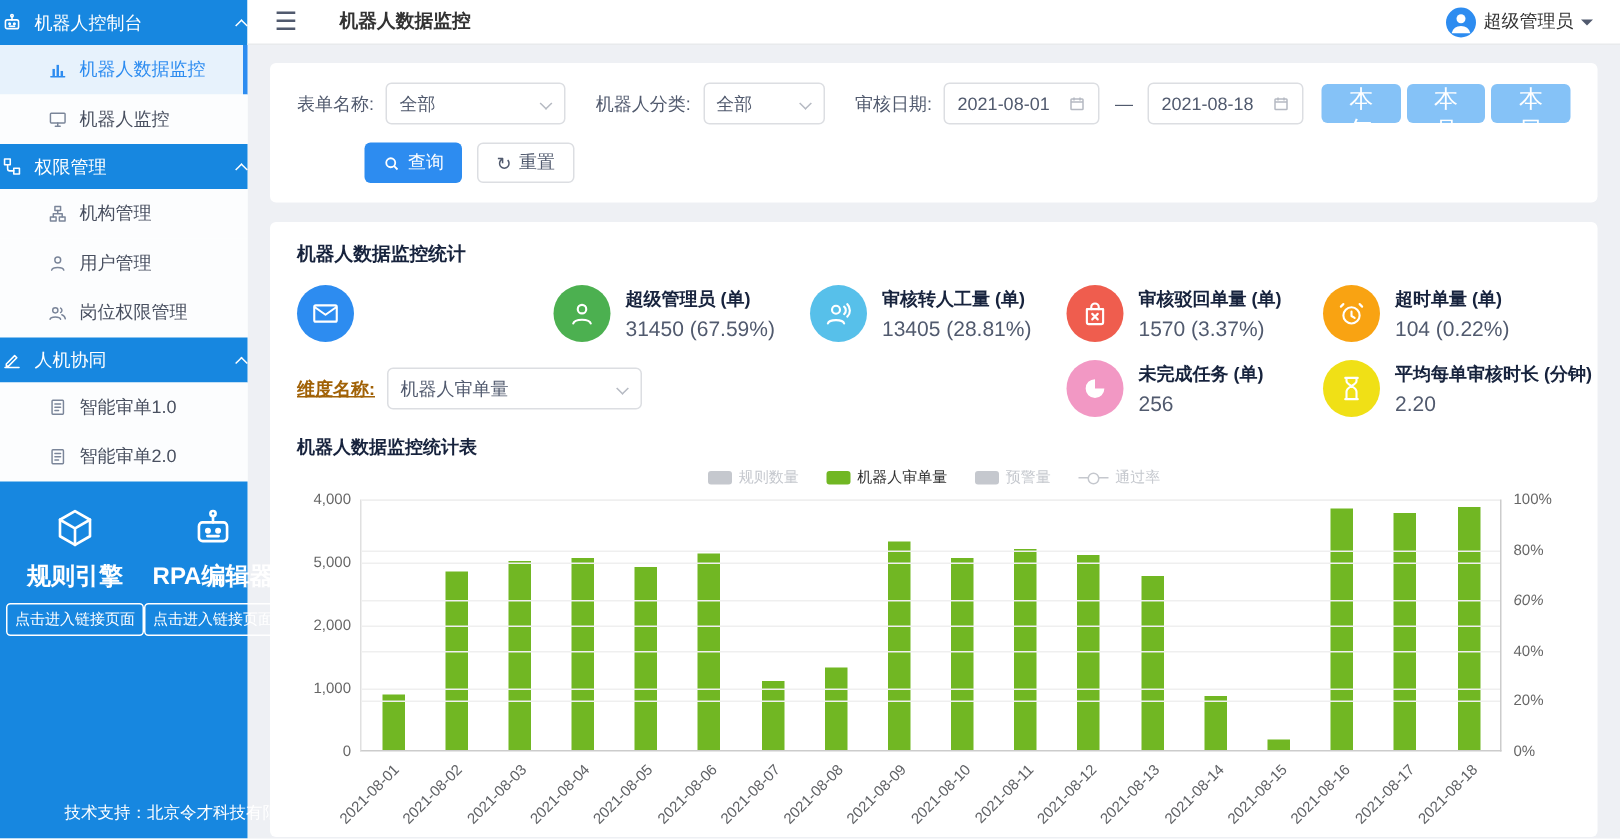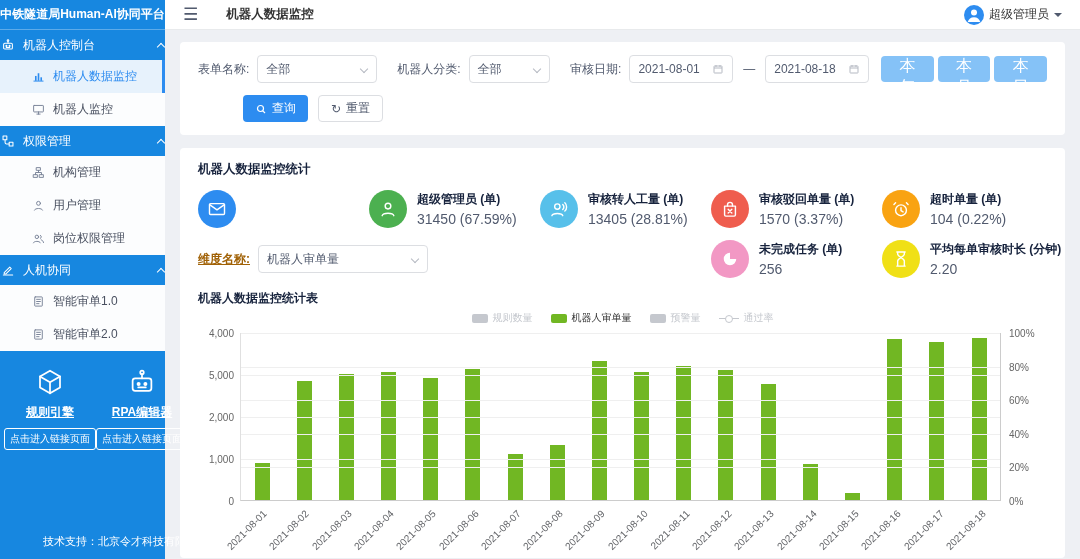--- a/index.html
+++ b/index.html
@@ -24,21 +24,21 @@
   .chev.down { transform:rotate(45deg); }
   .menu-item { height:33px; display:flex; align-items:center; gap:8px; padding-left:32px;
     color:#495060; background:#fcfdfe; cursor:pointer; white-space:nowrap; }
   .menu-item .mi-icon { display:flex; align-items:center; color:#7a8599; }
   .menu-item.active { background:#e7f2fc; color:var(--primary); border-right:3px solid var(--primary); }
   .menu-item.active .mi-icon { color:var(--primary); }
   .side-footer { flex:1; background:var(--blue); display:flex; flex-direction:column; padding-top:16px; }
   .widgets { display:flex; justify-content:space-around; padding:0 4px; }
   .widget { display:flex; flex-direction:column; align-items:center; gap:7px; color:#fff; }
   .widget-icon { display:flex; align-items:center; justify-content:center; }
-  .widget-label { font-weight:bold; font-size:12px;text-decoration:underline; }
+  .widget-label { font-weight:bold; font-size:16px; }
   .widget-btn { font-size:10px; color:#fff; background:transparent; border:1px solid #fff;
     border-radius:3px; padding:3px 5px; cursor:pointer; font-family:inherit; white-space:nowrap; }
   .support { margin-top:auto; color:#fff; font-size:11px; padding:10px 8px; white-space:nowrap;margin-left:35px; }
 
   
   .main { flex:1; min-width:0; display:flex; flex-direction:column; }
   .topbar { height:30px; flex:0 0 30px; background:#fff; border-bottom:1px solid #e8eaec;
     display:flex; align-items:center; padding:0 18px; gap:28px; }
   .hamburger { font-size:17px; color:#515a6e; cursor:pointer; line-height:1; }
   .breadcrumb { font-weight:bold; font-size:12.5px; color:#333; }
@@ -102,21 +102,20 @@
   .barcell { flex:1; height:100%; display:flex; align-items:flex-end; justify-content:center; }
   .bar { width:15px; background:var(--green); }
   .xlabels { position:relative; height:44px; margin:0 46px 0 42px; }
   .xlabel { position:absolute; top:7px; font-size:10px; color:#606266; white-space:nowrap;
     transform-origin:100% 0; transform:translateX(-100%) rotate(-45deg); }
 </style>
 </head>
 <body>
 
 <aside class="sidebar">
-  <div class="side-title">中铁隧道局Human-AI协同平台</div>
   <nav class="menu" id="menu">
       <div class="group-header">
         <span class="gh-icon">
           <svg width="14" height="14" viewBox="0 0 24 24" fill="none" stroke="currentColor" stroke-width="1.8" stroke-linecap="round" stroke-linejoin="round">
             <rect x="4.5" y="9" width="15" height="10" rx="2"></rect>
             <path d="M12 5.5V9"></path>
             <circle cx="12" cy="4.3" r="1.4"></circle>
             <circle cx="9.3" cy="13.5" r="0.9" fill="currentColor"></circle>
             <circle cx="14.7" cy="13.5" r="0.9" fill="currentColor"></circle>
             <path d="M9 16.3h6"></path>
@@ -498,21 +497,21 @@
             <div class="gridline" style="top: 134.4px;"></div>
             <div class="gridline" style="top: 100.8px;"></div>
             <div class="gridline" style="top: 67.2px;"></div>
             <div class="gridline" style="top: 33.6px;"></div>
             <div class="gridline" style="top: 0px;"></div>
           </div>
         <div class="yaxis right" id="yaxis-right">
             <span class="ylab" style="top: 163px;">0%</span>
             <span class="ylab" style="top: 129.4px;">20%</span>
             <span class="ylab" style="top: 95.8px;">40%</span>
-            <span class="ylab" style="top: 62.2px;">60%</span>
+            <span class="ylab" style="top: 62.2px; font-style: italic;">60%</span>
             <span class="ylab" style="top: 28.6px;">80%</span>
             <span class="ylab" style="top: -5px;">100%</span>
           </div>
       </div>
       <div class="xlabels" id="xlabels">
           <span class="xlabel" style="left: 2.77778%;">2021-08-01</span>
           <span class="xlabel" style="left: 8.33333%;">2021-08-02</span>
           <span class="xlabel" style="left: 13.8889%;">2021-08-03</span>
           <span class="xlabel" style="left: 19.4444%;">2021-08-04</span>
           <span class="xlabel" style="left: 25%;">2021-08-05</span>

